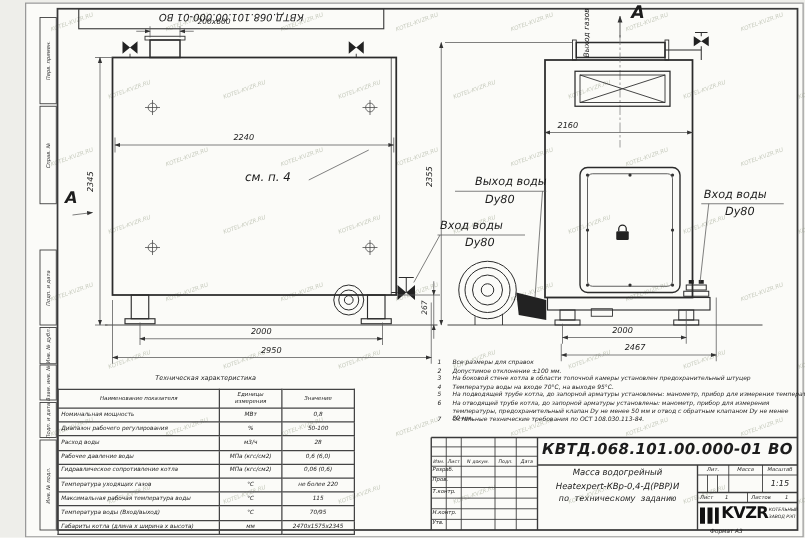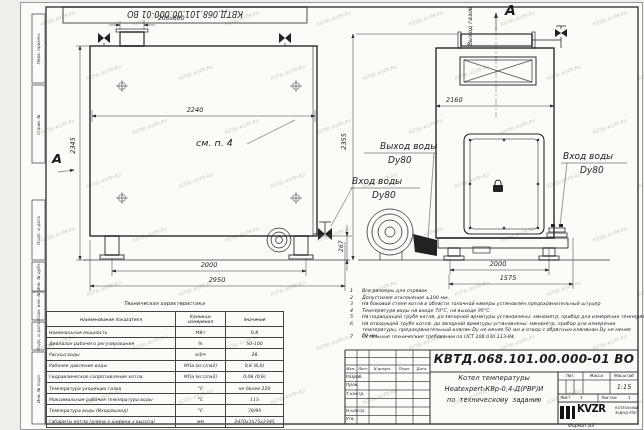--- a/index.html
+++ b/index.html
@@ -356,21 +356,21 @@
   <div class="t" style="left:52px;top:152px;font-size:13px;font-weight:bold;">А</div>
   <div class="t c" style="left:189px;top:262px;width:40px;font-size:6.5px;">2000</div>
   <div class="t c" style="left:197px;top:277px;width:40px;font-size:6.5px;">2950</div>
 
   <div class="t vtext" style="left:467px;top:46px;font-size:6px;">Выход газов</div>
   <div class="t" style="left:505px;top:3px;font-size:14px;font-weight:bold;">А</div>
   <div class="t" style="left:446px;top:97px;font-size:6.5px;">2160</div>
   <div class="t rot c" style="left:329px;top:138px;width:30px;font-size:6.5px;">2355</div>
   <div class="t rot c" style="left:326px;top:243px;width:30px;font-size:6px;">267</div>
   <div class="t c" style="left:478px;top:261px;width:40px;font-size:6.5px;">2000</div>
-  <div class="t c" style="left:488px;top:275px;width:40px;font-size:6.5px;">1575</div>
+  <div class="t c" style="left:488px;top:275px;width:40px;font-size:6.5px;">2467</div>
 
   <div class="t" style="left:380px;top:142px;font-size:9px;">Выход воды</div>
   <div class="t" style="left:388px;top:156px;font-size:9px;">Dy80</div>
   <div class="t" style="left:352px;top:177px;font-size:9px;">Вход воды</div>
   <div class="t" style="left:372px;top:191px;font-size:9px;">Dy80</div>
   <div class="t" style="left:563px;top:152px;font-size:9px;">Вход воды</div>
   <div class="t" style="left:580px;top:166px;font-size:9px;">Dy80</div>
 
   <div class="note-num" style="left:350px;top:288px;">1</div>
   <div class="note-txt one" style="left:362px;top:288px;">Все размеры для справок</div>
@@ -455,28 +455,28 @@
   <div class="t c" style="left:357px;top:366.5px;width:12px;font-size:3.8px;">Лист</div>
   <div class="t c" style="left:369px;top:366.5px;width:27px;font-size:3.8px;">N докум.</div>
   <div class="t c" style="left:396px;top:366.5px;width:17px;font-size:3.8px;">Подп.</div>
   <div class="t c" style="left:413px;top:366.5px;width:17px;font-size:3.8px;">Дата</div>
   <div class="t" style="left:346px;top:374.5px;font-size:4.3px;">Разраб.</div>
   <div class="t" style="left:346px;top:383px;font-size:4.3px;">Пров.</div>
   <div class="t" style="left:346px;top:391.5px;font-size:4.3px;">Т.контр.</div>
   <div class="t" style="left:346px;top:400px;font-size:4.3px;"></div>
   <div class="t" style="left:346px;top:408.5px;font-size:4.3px;">Н.контр.</div>
   <div class="t" style="left:346px;top:417px;font-size:4.3px;">Утв.</div>
-  <div class="t c" style="left:430px;top:375px;width:128px;font-size:6.8px;">Котел температуры</div>
+  <div class="t c" style="left:430px;top:375px;width:128px;font-size:6.8px;">Масса водогрейный</div>
   <div class="t c" style="left:430px;top:386px;width:128px;font-size:6.8px;">Heatexpert-КВр-0,4-Д(РВР)И</div>
   <div class="t c" style="left:430px;top:397px;width:128px;font-size:6.8px;font-family:Liberation Mono, monospace;">по техническому заданию</div>
   <div class="t c" style="left:558px;top:373.5px;width:25px;font-size:4.2px;">Лит.</div>
   <div class="t c" style="left:583px;top:373.5px;width:27px;font-size:4.2px;">Масса</div>
   <div class="t c" style="left:610px;top:373.5px;width:28px;font-size:4.2px;">Масштаб</div>
   <div class="t c" style="left:610px;top:383.5px;width:28px;font-size:6.5px;">1:15</div>
   <div class="t" style="left:560px;top:395.5px;font-size:4.2px;">Лист</div>
   <div class="t" style="left:580px;top:395.5px;font-size:4.2px;">1</div>
   <div class="t" style="left:601px;top:395.5px;font-size:4.2px;">Листов</div>
   <div class="t" style="left:628px;top:395.5px;font-size:4.2px;">1</div>
-  <div class="t" style="left:577px;top:404px;font-size:10px;font-weight:900;font-style:normal;letter-spacing:-0.5px;color:#111;">KVZR</div>
+  <div class="t" style="left:577px;top:404px;font-size:13px;font-weight:900;font-style:normal;letter-spacing:-0.5px;color:#111;">KVZR</div>
   <div class="t" style="left:615px;top:407px;font-size:3.6px;">КОТЕЛЬНЫЙ</div>
   <div class="t" style="left:615px;top:412px;font-size:3.6px;">ЗАВОД РЭП</div>
   <div class="t" style="left:568px;top:424px;font-size:4.6px;">Формат  А3</div>
 </div>
 
 </body></html>

